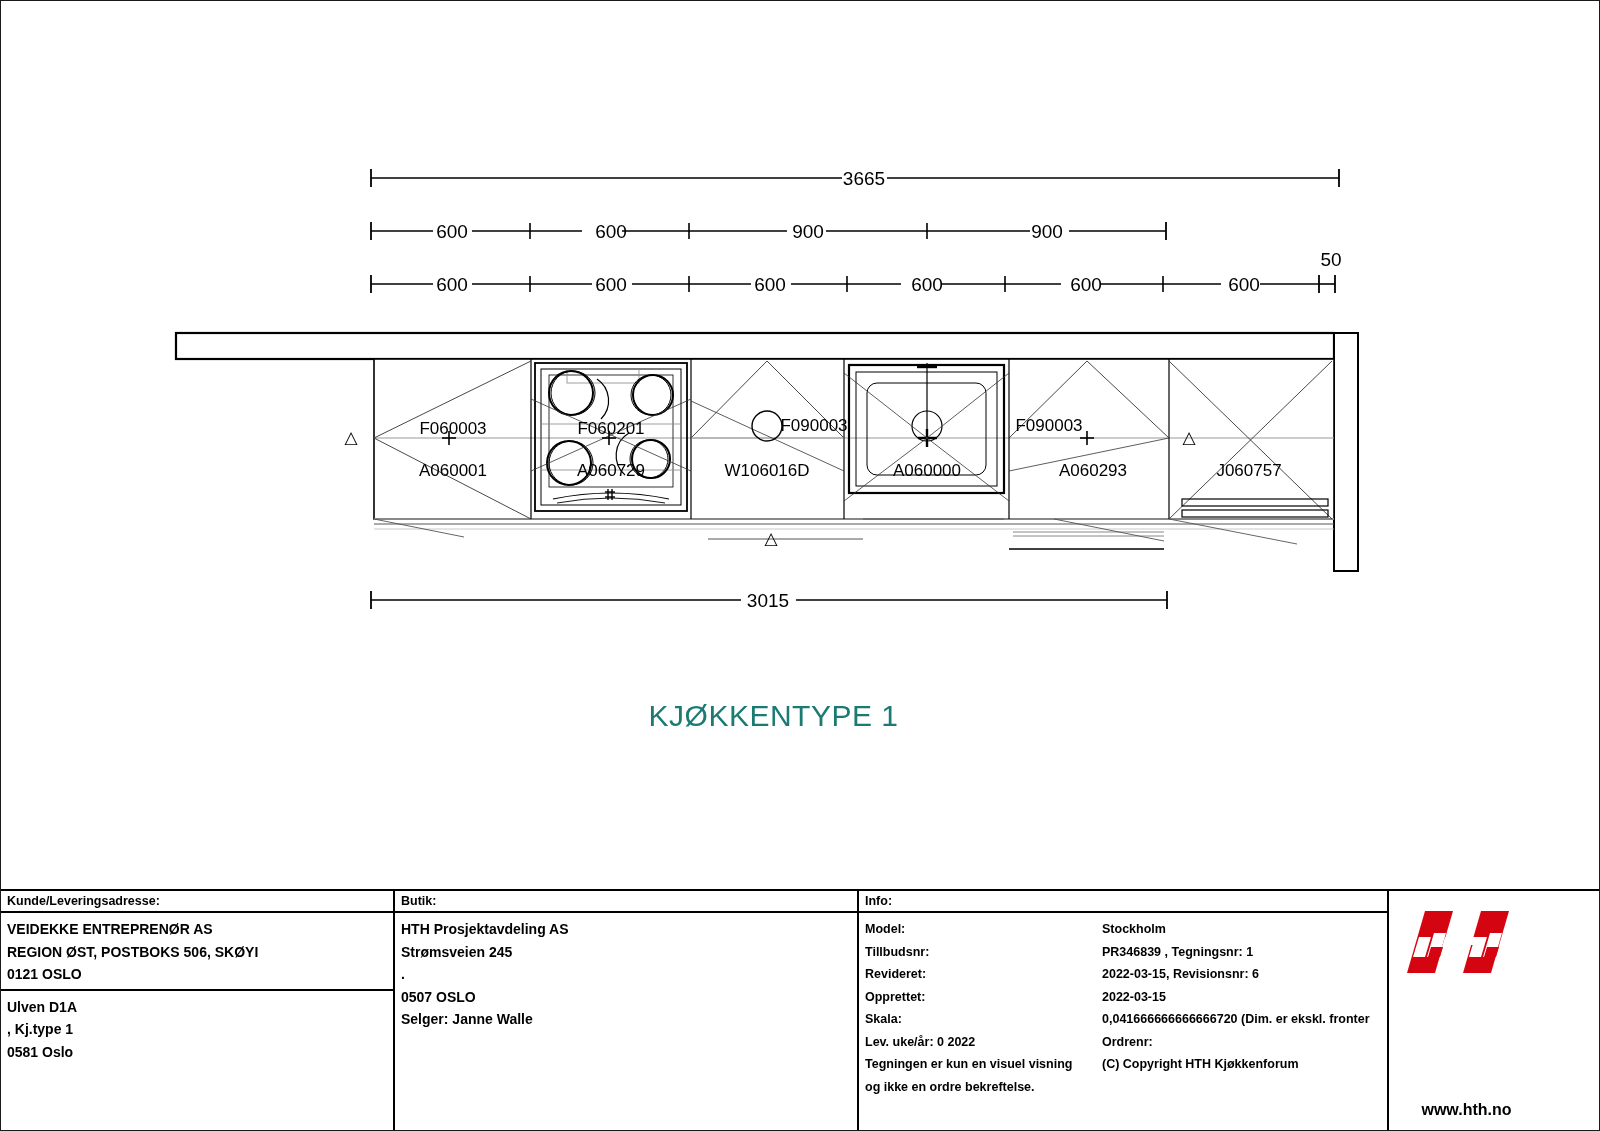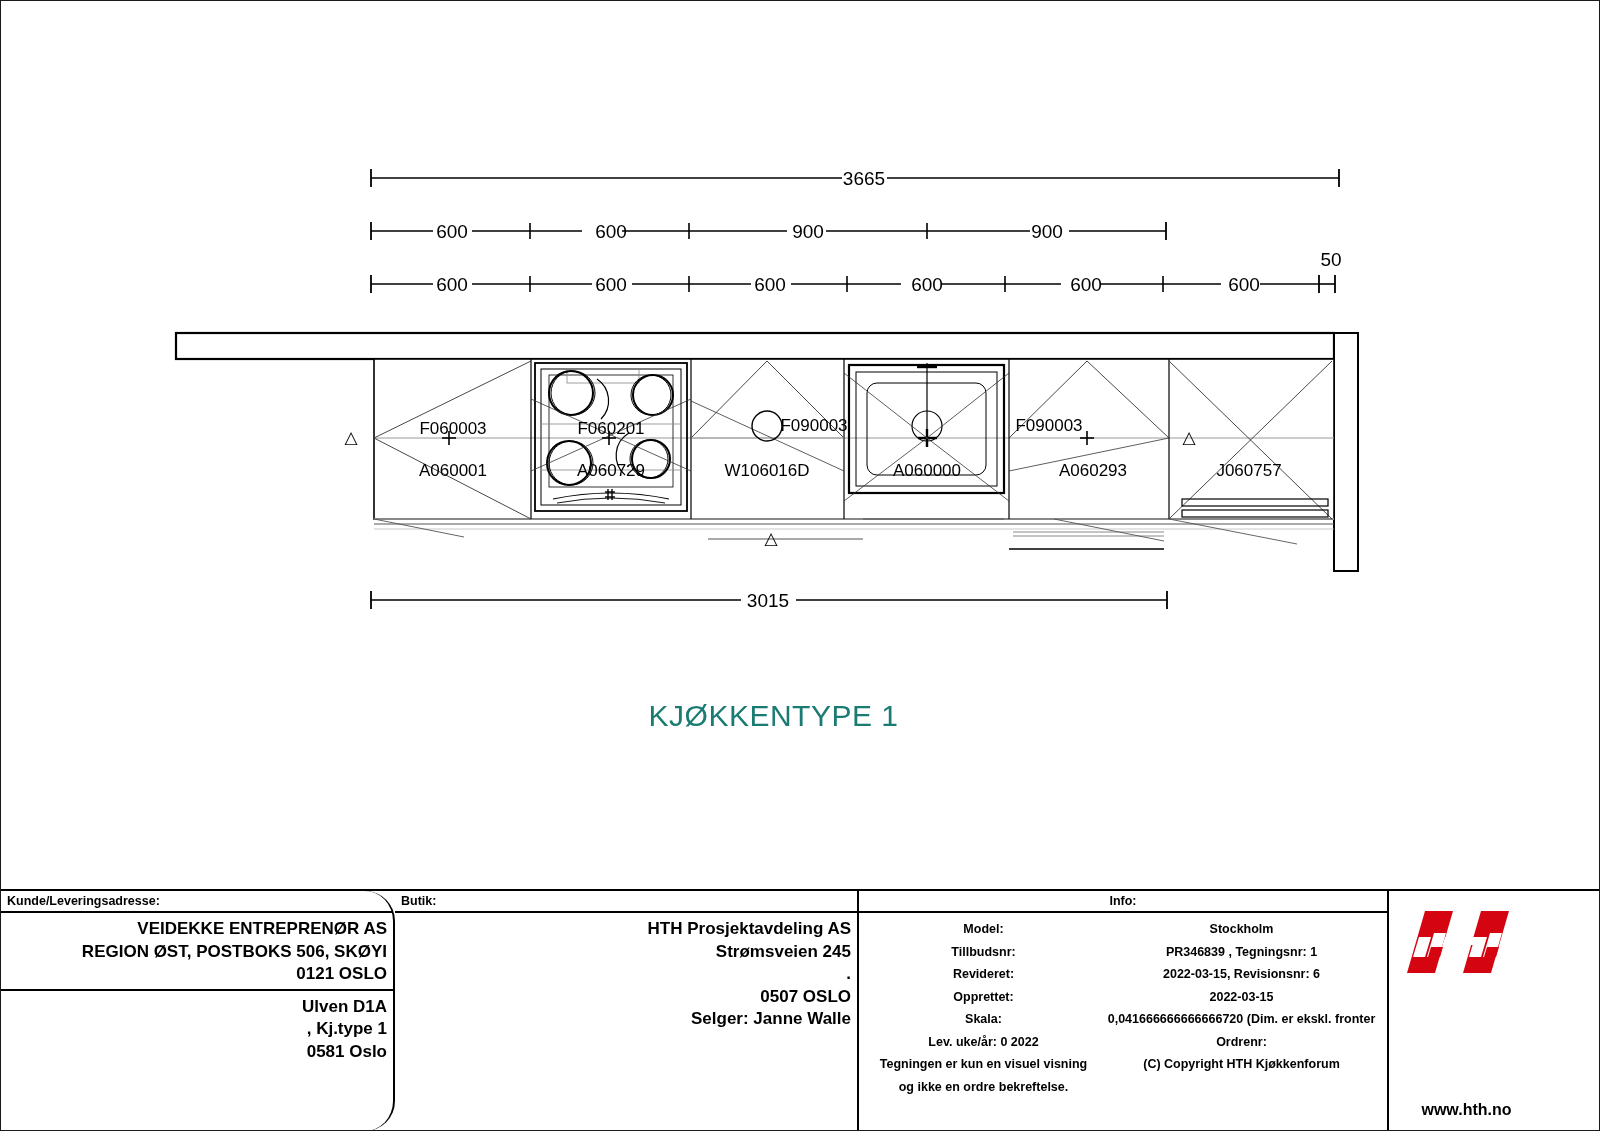--- a/index.html
+++ b/index.html
@@ -55,44 +55,43 @@
     display: flex;
     font-size: 12.5px;
     font-weight: bold;
   }
   .tb-col {
     box-sizing: border-box;
     position: relative;
     border-right: 2px solid #000;
   }
   .tb-col:last-child { border-right: none; }
-  .col-kunde  { width: 394px; border-radius: 30px; }
+  .col-kunde  { width: 394px; }
   .col-butik  { width: 464px; }
-  .col-info   { width: 530px; text-align: center; }
+  .col-info   { width: 530px; }
   .col-logo   { width: 155px; }
 
   .tb-head {
     box-sizing: border-box;
     height: 22px;
     padding: 3px 6px 0 6px;
     border-bottom: 2px solid #000;
     font-size: 12.5px;
     font-weight: bold;
     white-space: nowrap;
   }
   .tb-body {
     padding: 5px 6px 0 6px;
     box-sizing: border-box;
   }
   .tb-line {
     line-height: 22.5px;
     white-space: nowrap;
-    font-size: 17px;
+    font-size: 14px;
     font-weight: bold;
-    text-align: right;
   }
   .tb-sep {
     border-top: 2px solid #000;
     margin: 3px 0 0 0;
     height: 0;
   }
   .addr2 { padding-top: 5px; }
 
   
   .info-row {

